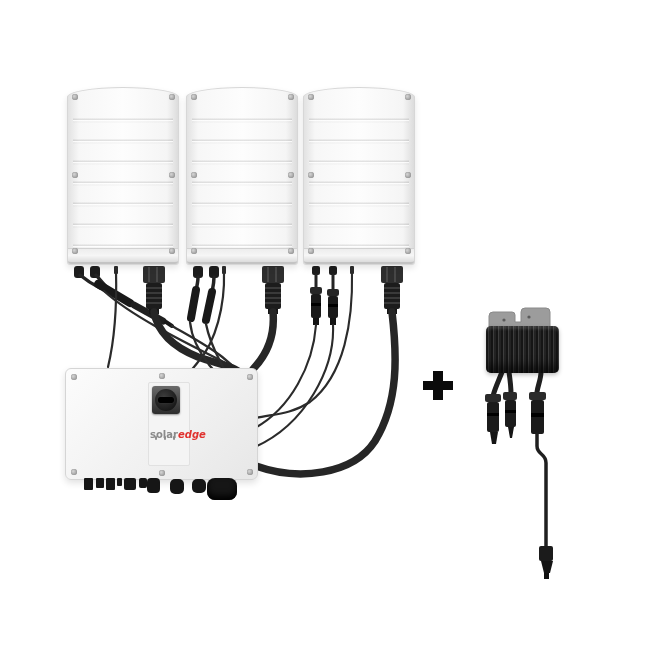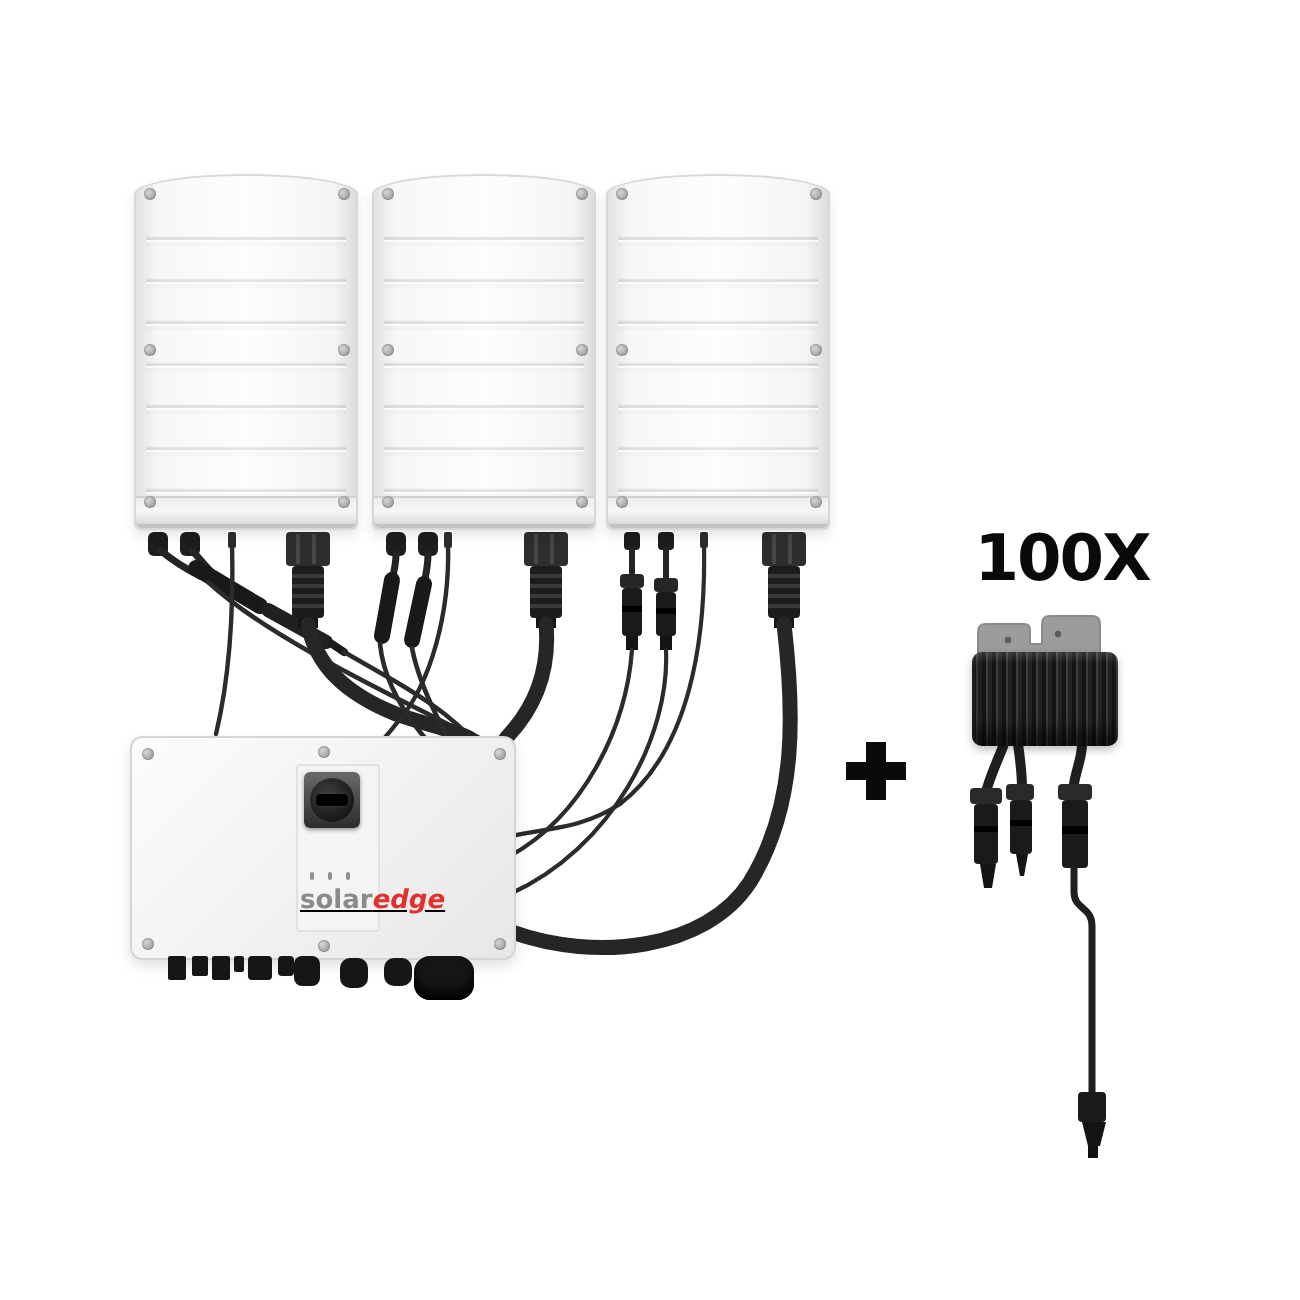--- a/index.html
+++ b/index.html
@@ -54,22 +54,22 @@
     background:radial-gradient(circle at 40% 35%,#3c3c3c,#0c0c0c);
   }
   .mu-handle{
     position:absolute;left:3px;top:8px;width:16px;height:6px;border-radius:2px;
     background:#000;box-shadow:0 0 1px #555;
   }
   .led{
     position:absolute;top:67px;width:2px;height:4px;background:#8f8f8f;border-radius:1px;
   }
   .mu-logo{
-    position:absolute;left:84px;top:77px;width:48px;height:10px;
-    font-size:13px;line-height:10px;white-space:nowrap;letter-spacing:0;text-decoration:underline;
+    position:absolute;left:84px;top:61px;width:48px;height:10px;
+    font-size:10px;line-height:10px;white-space:nowrap;letter-spacing:0;
   }
   .mu-logo .solar{color:#8a8a8a;font-weight:bold;}
   .mu-logo .edge{color:#e0312e;font-weight:bold;font-style:italic;}
   .gland{position:absolute;background:#161616;z-index:4;}
   
   .plus{position:absolute;left:423px;top:371px;width:30px;height:29px;z-index:5;}
   .plus .h{position:absolute;left:0;top:10px;width:30px;height:9px;background:#0a0a0a;}
   .plus .v{position:absolute;left:10px;top:0;width:10px;height:29px;background:#0a0a0a;}
   .qty{
     position:absolute;left:466px;top:260px;width:130px;z-index:5;
@@ -253,17 +253,16 @@
   <i class="gland" style="left:139px;top:478px;width:8px;height:10px;border-radius:2px"></i>
   <i class="gland" style="left:147px;top:478px;width:13px;height:15px;border-radius:4px"></i>
   <i class="gland" style="left:170px;top:479px;width:14px;height:15px;border-radius:5px"></i>
   <i class="gland" style="left:192px;top:479px;width:14px;height:14px;border-radius:5px"></i>
   <i class="gland" style="left:207px;top:478px;width:30px;height:22px;border-radius:8px;box-shadow:inset 0 -4px 6px #000"></i>
 
   <div class="plus">
     <div class="h"></div>
     <div class="v"></div>
   </div>
-  <div class="qty">100X</div>
 
   <div class="opt-body"></div>
 
 </div>
 
 </body></html>

